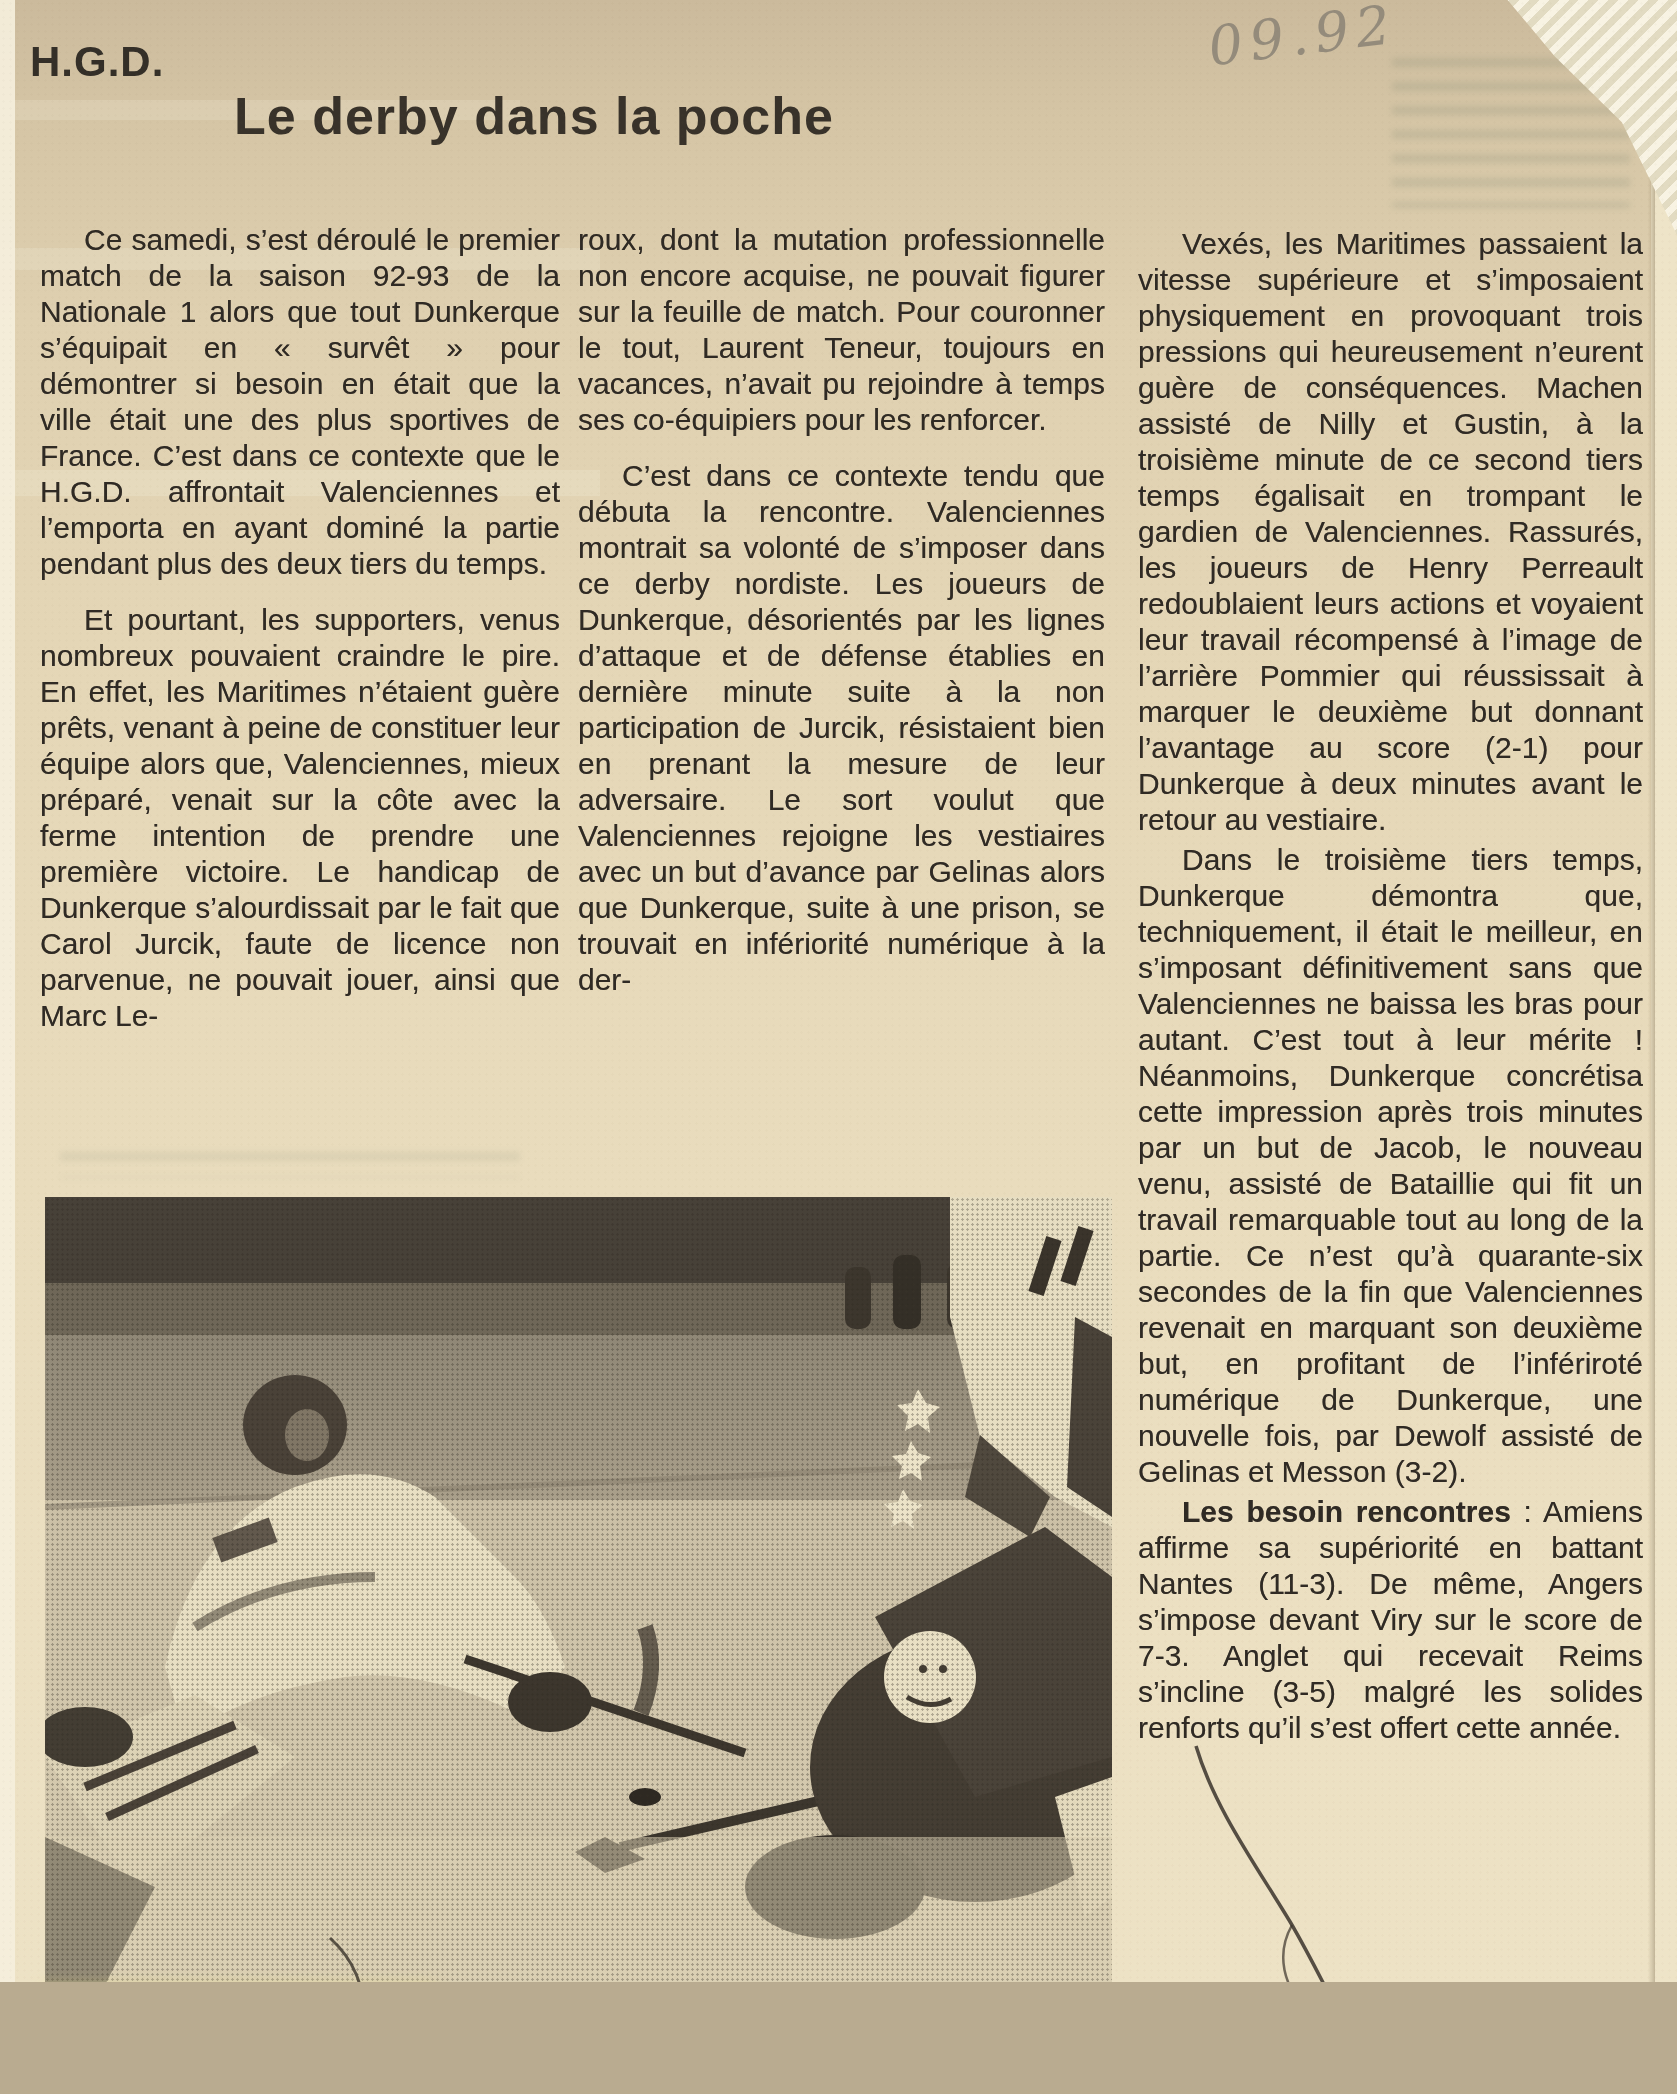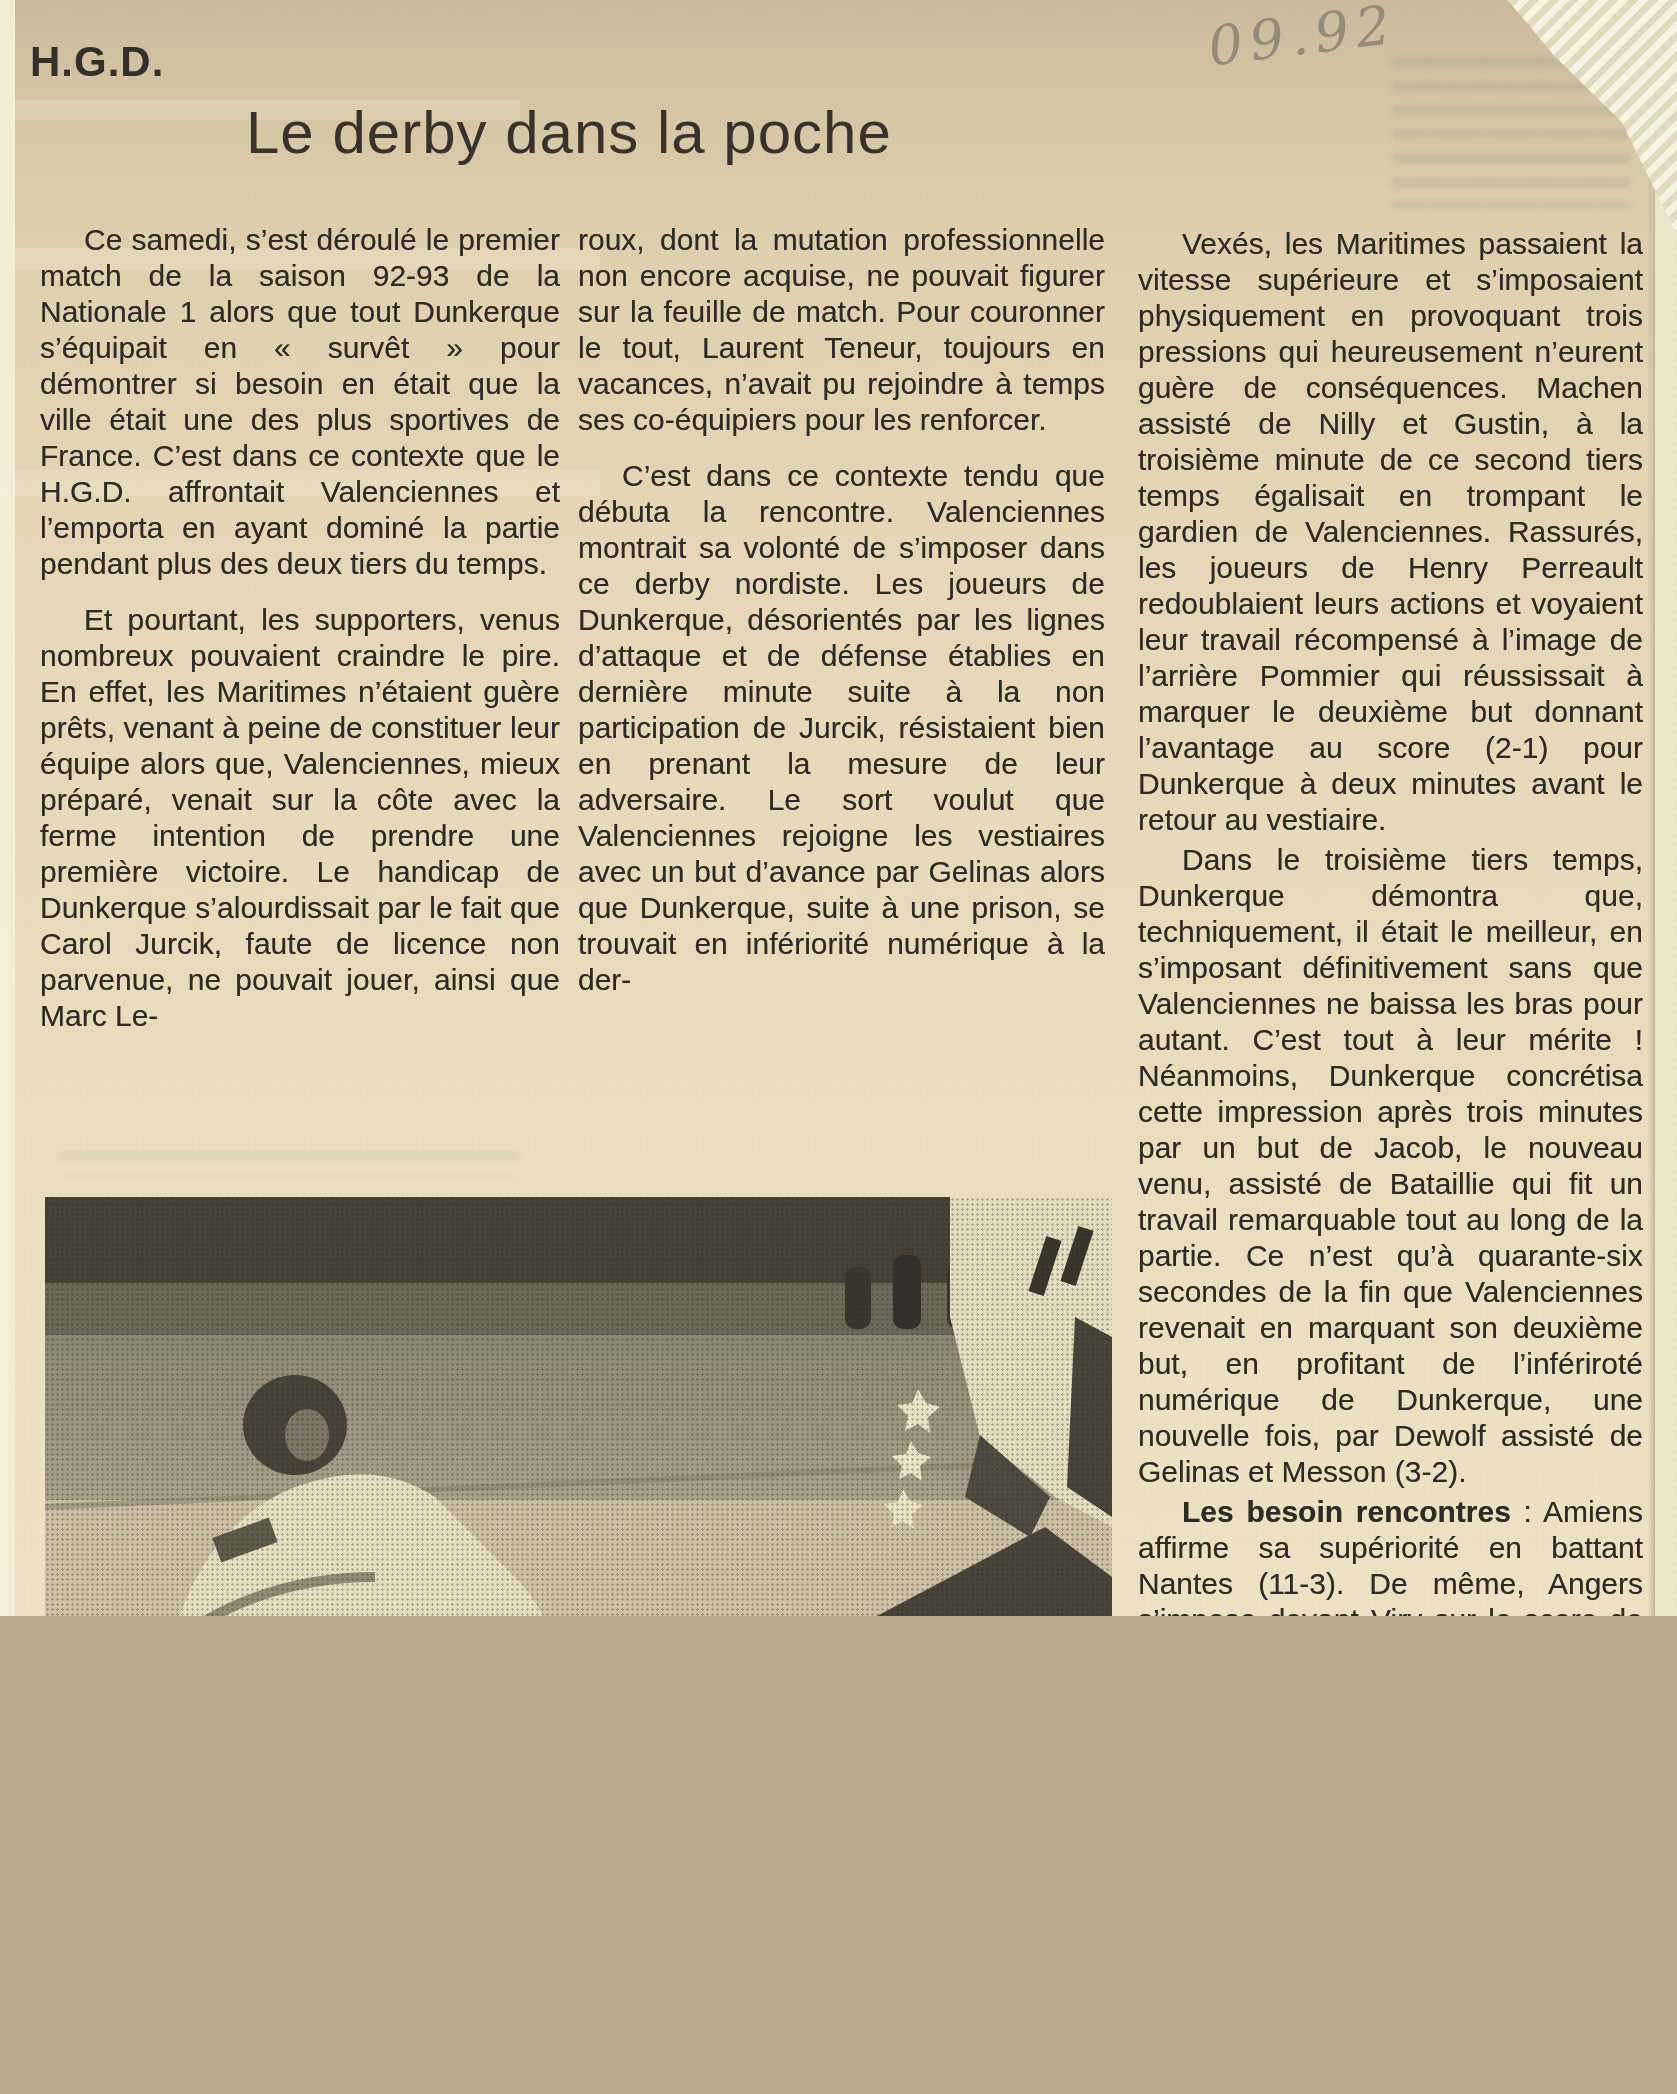--- a/index.html
+++ b/index.html
@@ -1,38 +1,38 @@
 <!DOCTYPE html>
 <html><head>
 <meta charset="utf-8">
 <style>
   html,body{margin:0;padding:0;}
   body{width:1677px;height:2094px;overflow:hidden;background:#b9ab90;}
   .page{
-    position:relative;width:1677px;height:1616px;overflow:hidden;
+    position:relative;width:1677px;height:1982px;overflow:hidden;
     background:linear-gradient(180deg,#cbba9c 0%,#d5c5a5 6%,#dfd0b0 16%,#e5d7b7 35%,#e9dcbd 60%,#ece0c2 82%,#ede2c5 100%);
     font-family:"Liberation Sans",sans-serif;color:#2f2a24;
   }
   
   .grain{position:absolute;inset:0;pointer-events:none;opacity:.5;
     background-image:radial-gradient(rgba(120,100,70,.06) 1px,transparent 1.3px);
     background-size:7px 7px;}
   .band{position:absolute;pointer-events:none;background:rgba(255,255,245,.16);}
   .ghost{position:absolute;pointer-events:none;filter:blur(3px);opacity:.55;
     background:repeating-linear-gradient(180deg,rgba(104,118,99,.30) 0 9px,transparent 9px 24px);}
   .left-edge{position:absolute;left:0;top:0;width:15px;height:2094px;background:#f5efdc;opacity:.92;}
   .right-margin{position:absolute;right:0;top:0;width:26px;height:2094px;background:#eee4c8;}
   .right-shadow{position:absolute;right:22px;top:0;width:7px;height:2094px;
     background:linear-gradient(90deg,transparent,rgba(110,92,62,.35));}
   .torn-corner{position:absolute;left:1480px;top:0;width:197px;height:235px;
     background:repeating-linear-gradient(135deg,#f8f3e3 0 7px,#e2dbc2 7px 14px);
     clip-path:polygon(14% 0,100% 0,100% 100%,72% 52%,38% 24%,14% 0);}
   .section-label{position:absolute;left:30px;top:38px;font-size:42px;font-weight:bold;
     letter-spacing:1px;color:#342f28;}
-  .headline{position:absolute;left:234px;top:86px;margin:12px;font-size:60px;font-weight:normal;
+  .headline{position:absolute;left:234px;top:86px;margin:0;font-size:52px;font-weight:bold;
     color:#38322a;letter-spacing:1px;white-space:nowrap;}
   .handwritten{position:absolute;left:1208px;top:4px;font-family:"DejaVu Serif",serif;
     font-style:italic;font-size:54px;color:#948b7b;transform:rotate(-7deg);letter-spacing:7px;}
   .col{position:absolute;top:222px;font-size:30px;line-height:36px;text-align:justify;
     overflow:hidden;color:#2f2a24;text-shadow:0 0 .6px rgba(47,42,36,.55);}
   .col1{left:40px;width:520px;height:972px;}
   .col2{left:578px;width:527px;height:972px;}
   .col3{left:1138px;width:505px;height:1866px;}
   .para{margin:0;}
   .indent{text-indent:44px;}

